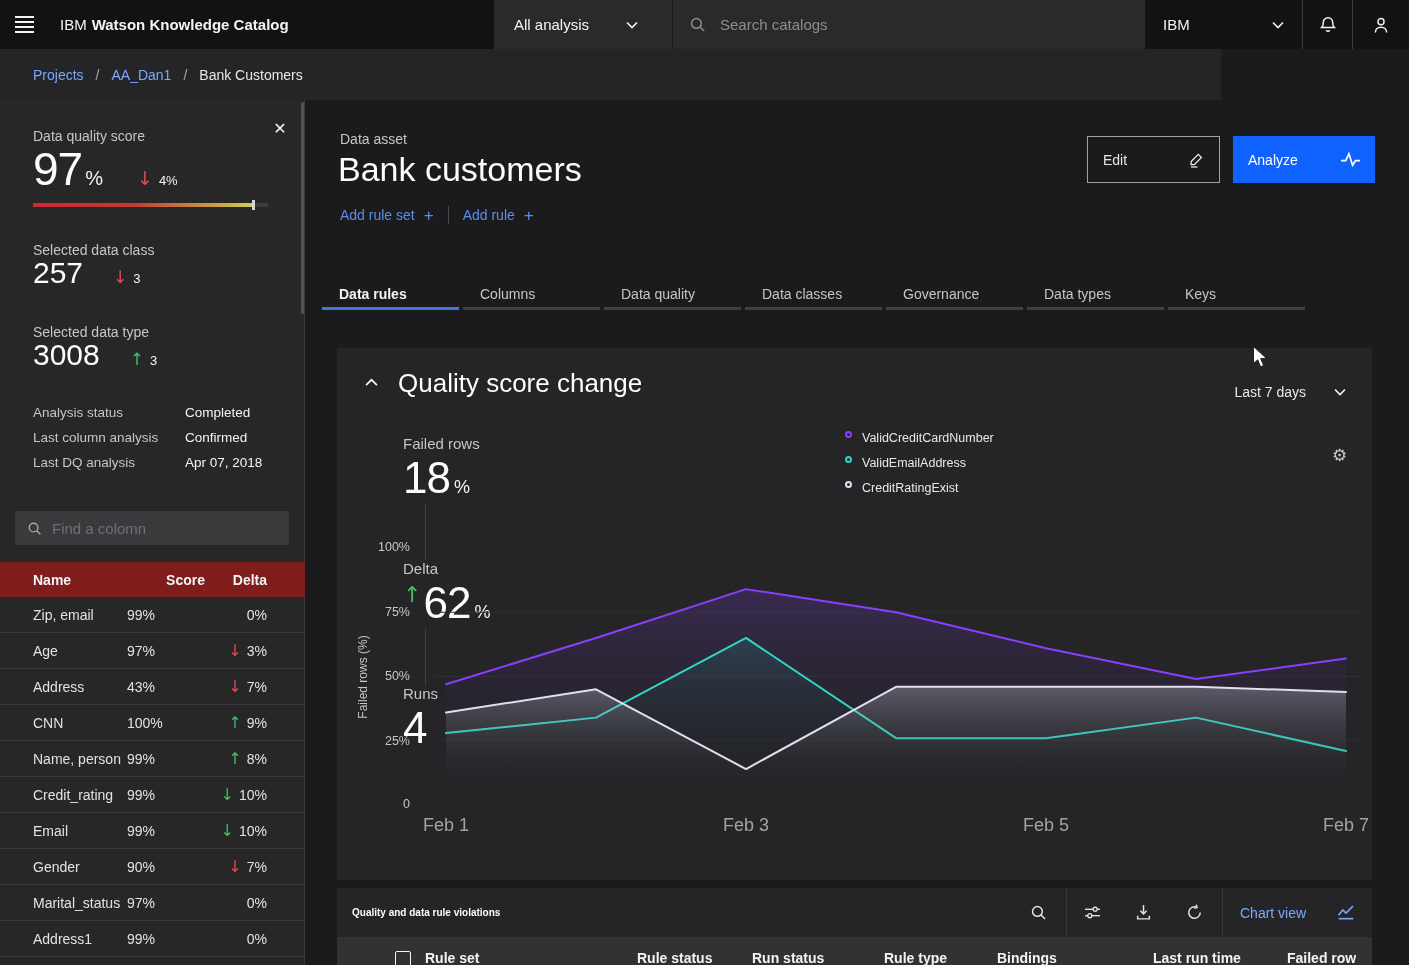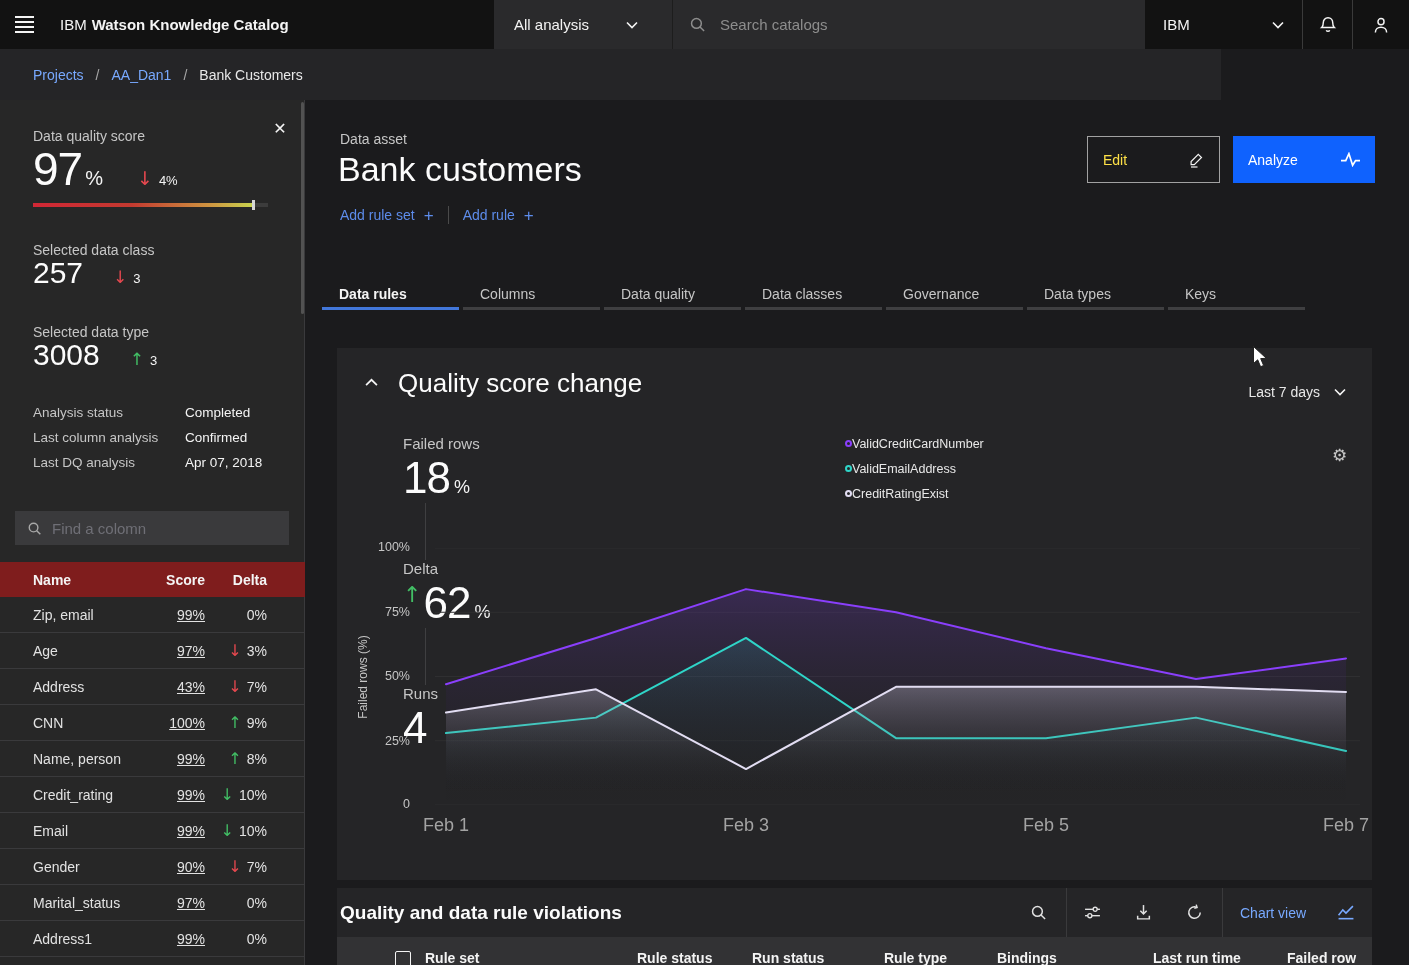--- a/index.html
+++ b/index.html
@@ -59,67 +59,67 @@
   .sb-meta .mlabel{position:absolute;left:33px;color:#c6c6c6;}
   .sb-meta .mvalue{position:absolute;left:185px;color:#f4f4f4;}
   .sb-meta .mrow{position:relative;}
   .sb-search{position:absolute;left:15px;top:411px;width:274px;height:34px;background:#3a3a3c;display:flex;align-items:center;gap:10px;padding-left:12px;}
   .sb-search input{background:transparent;border:none;outline:none;color:#f4f4f4;font-size:15px;width:220px;font-family:"Liberation Sans",sans-serif;}
   .sb-search input::placeholder{color:#6f6f76;}
   .sb-table{position:absolute;left:0;top:462px;width:305px;font-size:14px;}
   .sb-thead{height:35px;background:#7f1d1d;display:grid;grid-template-columns:1fr 78px 62px;align-items:center;padding:0 38px 0 33px;font-weight:700;}
   .sb-thead .r{text-align:right;}
   .sb-row{height:36px;display:grid;grid-template-columns:1fr 78px 62px;align-items:center;padding:0 38px 0 33px;border-bottom:1px solid #3a3a3c;color:#e2e2e2;cursor:pointer;}
-  .sb-row .r{text-align:right;text-decoration:underline;}
+  .sb-row .r{}
   .sb-row .dcell{display:flex;justify-content:flex-end;align-items:center;gap:5px;}
   .sb-row .arrow{font-size:16px;line-height:1;}
 
   
   .main{position:absolute;left:305px;top:100px;width:1104px;height:865px;background:#1b1b1d;}
   .asset-type{position:absolute;left:35px;top:31px;font-size:14px;color:#c6c6c6;}
   .asset-title{position:absolute;left:33px;top:50px;font-size:34px;font-weight:400;color:#fcfcfc;}
   .rule-links{position:absolute;left:35px;top:106px;display:flex;align-items:center;font-size:14px;gap:14px;}
   .rule-link{color:#5d8ceb;display:flex;align-items:center;gap:9px;cursor:pointer;}
   .rule-link .plus{font-size:17px;line-height:1;}
   .vdiv{width:1px;height:18px;background:#4a4a4a;}
   .btn{position:absolute;top:36px;height:47px;display:flex;align-items:center;justify-content:space-between;padding:0 15px;font-size:14px;cursor:pointer;}
-  .btn-edit{left:782px;width:133px;background:transparent;border:1px solid #a2a2a2;color:#fde047;}
+  .btn-edit{left:782px;width:133px;background:transparent;border:1px solid #a2a2a2;color:#e5e5e5;}
   .btn-analyze{left:928px;width:142px;background:#0f62fe;border:none;color:#fff;}
   .tabs{position:absolute;left:17px;top:180px;display:flex;}
   .tab{width:137px;margin-right:4px;height:30px;display:flex;align-items:center;padding-left:17px;font-size:14px;color:#c6c6c6;border-bottom:3px solid #3f3f41;cursor:pointer;}
   .tab.active{color:#f4f4f4;font-weight:700;border-bottom-color:#4277da;}
 
   
   .panel{position:absolute;background:#252527;}
   .chart-panel{left:32px;top:248px;width:1035px;height:532px;}
   .cp-collapse{position:absolute;left:28px;top:30px;cursor:pointer;color:#f4f4f4;}
   .cp-title{position:absolute;left:61px;top:20px;font-size:26px;font-weight:400;color:#fcfcfc;}
-  .cp-range{position:absolute;right:26px;top:36px;display:flex;align-items:center;gap:14px;font-size:14px;cursor:pointer;color:#e8e8e8;}
+  .cp-range{position:absolute;right:26px;top:36px;display:flex;align-items:center;gap:28px;font-size:14px;cursor:pointer;color:#e8e8e8;}
   .stats{position:absolute;left:66px;top:87px;display:flex;flex-direction:column;}
   .stat{margin-right:0;}
   .stat .slabel{font-size:15px;color:#c6c6c6;margin-bottom:3px;}
   .stat .svalue{display:flex;align-items:baseline;}
   .stat .snum{font-size:44px;font-weight:300;letter-spacing:-1px;color:#fcfcfc;line-height:1.05;}
   .stat .sunit{font-size:18px;margin-left:4px;font-weight:300;}
   .stat .sarrow{font-size:22px;align-self:flex-start;margin:2px 2px 0 0;}
   .stat-div{width:1px;height:57px;background:#3f3f41;margin:2px 22px 0 22px;align-self:flex-start;}
   .stats .stat:nth-child(1){width:140px;}
   .stats .stat:nth-child(3){width:118px;}
   .legend{position:absolute;left:508px;top:83px;}
-  .leg-item{height:25px;display:flex;align-items:center;gap:0;font-size:12.5px;color:#e8e8e8;cursor:pointer;}
+  .leg-item{height:25px;display:flex;gap:10px;font-size:12.5px;color:#e8e8e8;cursor:pointer;}
   .leg-dot{width:7px;height:7px;border-radius:50%;border:2.5px solid #fff;background:transparent;flex:0 0 auto;}
   .gear{position:absolute;left:995px;top:99px;font-size:17px;color:#c6c6c6;cursor:pointer;line-height:1;}
   .ylabel{position:absolute;left:-34px;top:322px;width:120px;height:14px;text-align:center;font-size:12px;color:#c6c6c6;transform:rotate(-90deg);}
   .ytick{position:absolute;left:33px;width:40px;text-align:right;font-size:12.5px;color:#c6c6c6;}
   .xtick{position:absolute;width:80px;text-align:center;top:467px;font-size:18px;color:#a3a3a3;}
   .plot{position:absolute;left:98px;top:200px;}
 
   
   .vio-panel{left:32px;top:788px;width:1035px;height:177px;}
-  .vio-title{position:absolute;left:3px;top:0;height:49px;display:flex;align-items:center;font-size:19px;font-weight:700;color:#fcfcfc;}
+  .vio-title{position:absolute;left:15px;top:0;height:49px;display:flex;align-items:center;font-size:10px;font-weight:700;color:#fcfcfc;}
   .vio-icon{position:absolute;top:16px;width:17px;height:17px;color:#e2e2e2;cursor:pointer;}
   .vio-div{position:absolute;top:0;width:1px;height:49px;background:#3a3a3c;}
   .chart-view{position:absolute;left:903px;top:0;height:49px;display:flex;align-items:center;font-size:14px;color:#78a9ff;cursor:pointer;}
   .chart-view-icon{position:absolute;left:1000px;top:16px;width:18px;height:17px;color:#78a9ff;cursor:pointer;}
   .vio-thead{position:absolute;left:0;top:49px;width:1035px;height:44px;background:#323234;}
   .vio-th{position:absolute;top:13px;font-size:14px;font-weight:700;color:#f4f4f4;}
   .vio-check{position:absolute;left:58px;top:14px;width:16px;height:16px;border:1.5px solid #f4f4f4;border-radius:2px;cursor:pointer;}
 
   .cursor{position:absolute;left:1252px;top:345px;z-index:50;pointer-events:none;}
 </style>

